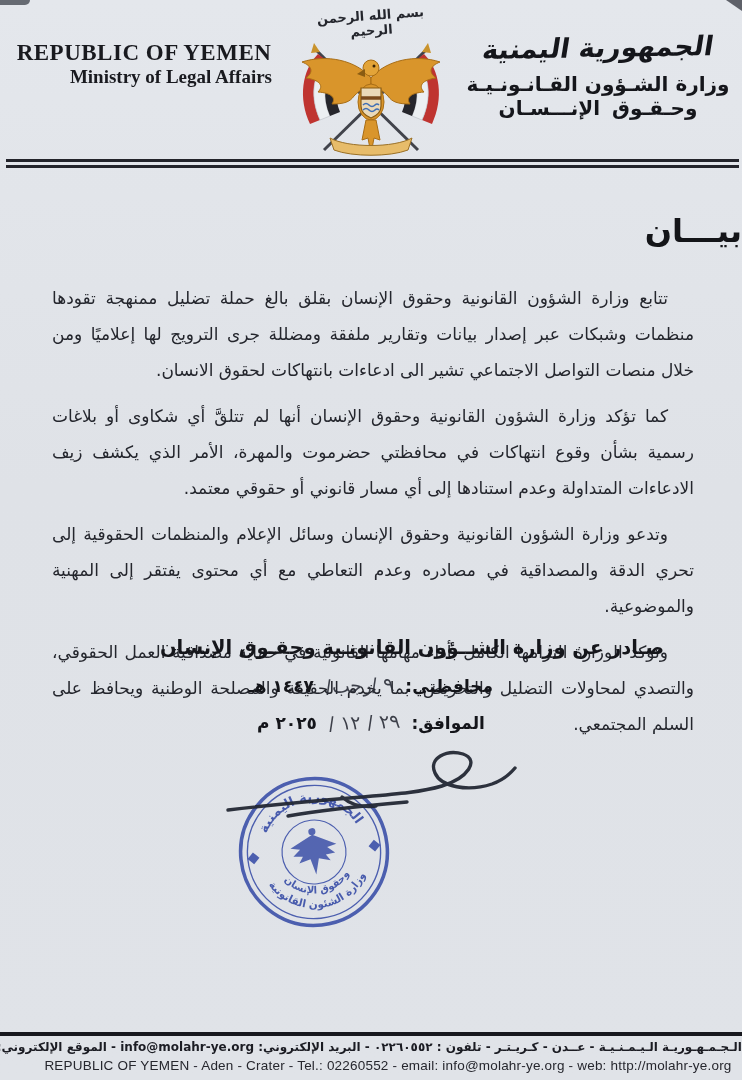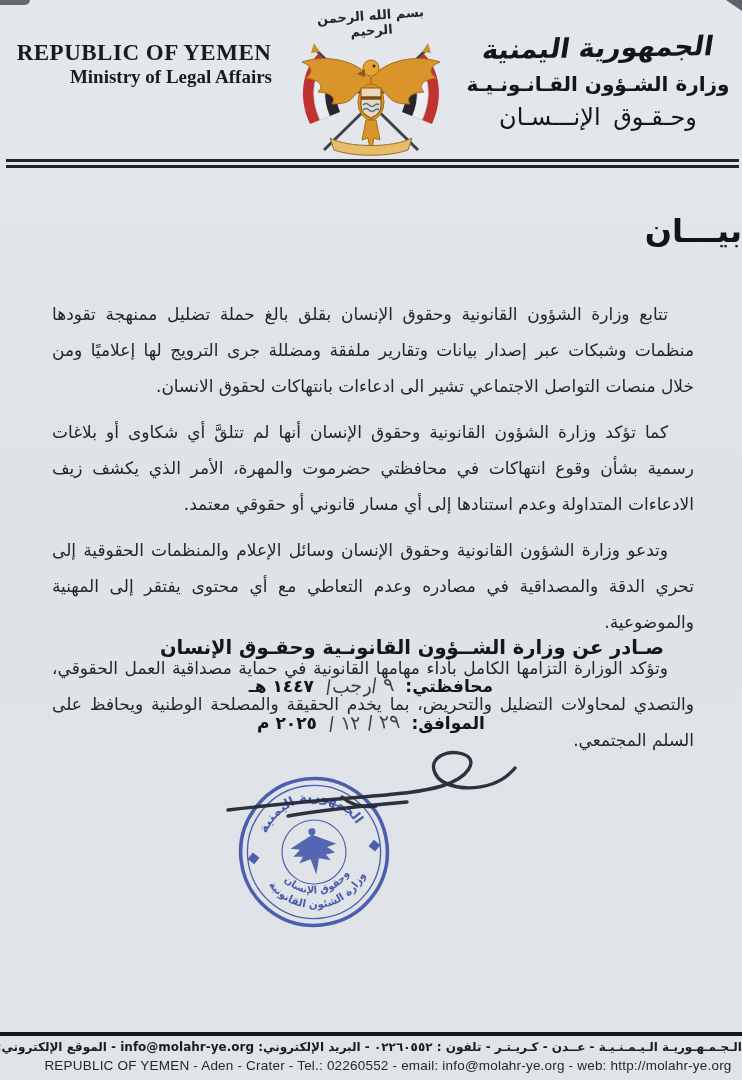--- a/index.html
+++ b/index.html
@@ -13,32 +13,32 @@
   .corner-tr{position:absolute;top:0;right:0;width:16px;height:11px;background:#3c4049;opacity:.8;clip-path:polygon(0 0,100% 0,100% 100%);}
   
   .hdr-left{position:absolute;top:40px;left:16px;width:256px;text-align:center;
     font-family:"Liberation Serif",serif;color:#191a1f;}
   .hdr-left .l1{font-size:23px;font-weight:bold;letter-spacing:.5px;}
   .hdr-left .l2{font-size:19px;font-weight:bold;margin-top:0;text-align:right;}
   .hdr-left .l3{font-size:18px;font-weight:bold;margin-top:9px;}
   .hdr-right{position:absolute;top:32px;right:10px;width:268px;text-align:center;direction:rtl;color:#15161b;}
   .hdr-right .calli{font-size:27px;font-weight:bold;transform:skewX(-10deg) rotate(-1deg);display:inline-block;}
   .hdr-right .l2{font-size:20px;font-weight:bold;margin-top:9px;}
-  .hdr-right .l3{font-size:24px;font-weight:normal;margin-top:7px;word-spacing:5px;}
+  .hdr-right .l3{font-size:20px;font-weight:bold;word-spacing:5px;}
   .bismillah{position:absolute;top:8px;left:296px;width:150px;text-align:center;direction:rtl;
     font-size:13px;font-weight:bold;color:#24262d;transform:rotate(-4deg);}
   .emblem{position:absolute;top:36px;left:286px;}
   
   .rule-double{position:absolute;top:159px;left:6px;right:3px;height:3px;
     border-top:3px solid #23242b;border-bottom:3px solid #23242b;}
   .rule-footer{position:absolute;top:1032px;left:0;right:0;height:4px;background:#17181e;}
   
   .title{position:absolute;top:212px;left:0;width:100%;text-align:right;direction:rtl;
     font-size:32px;font-weight:bold;color:#141519;}
-  .body-text{position:absolute;top:296px;left:52px;right:48px;direction:rtl;text-align:justify;
+  .body-text{position:absolute;top:280px;left:52px;right:48px;direction:rtl;text-align:justify;
     font-size:17px;line-height:36px;color:#24262d;}
   .body-text p{margin:0 0 10px 0;text-indent:26px;}
   .issued{position:absolute;top:636px;left:0;width:100%;text-align:center;direction:rtl;
     font-size:19.5px;font-weight:bold;color:#15161b;margin-left:41px;}
   .dateline{position:absolute;left:0;width:100%;text-align:center;direction:rtl;font-size:17px;color:#1a1c22;}
   .dateline.hijri{top:674px;}
   .dateline.greg{top:711px;}
   .dateline .lbl{font-weight:bold;color:#14151a;}
   .dateline .hand{display:inline-block;font-size:19px;color:#2b2e38;transform:skewX(7deg) rotate(-2deg);
     margin:0 6px;opacity:.9;}

